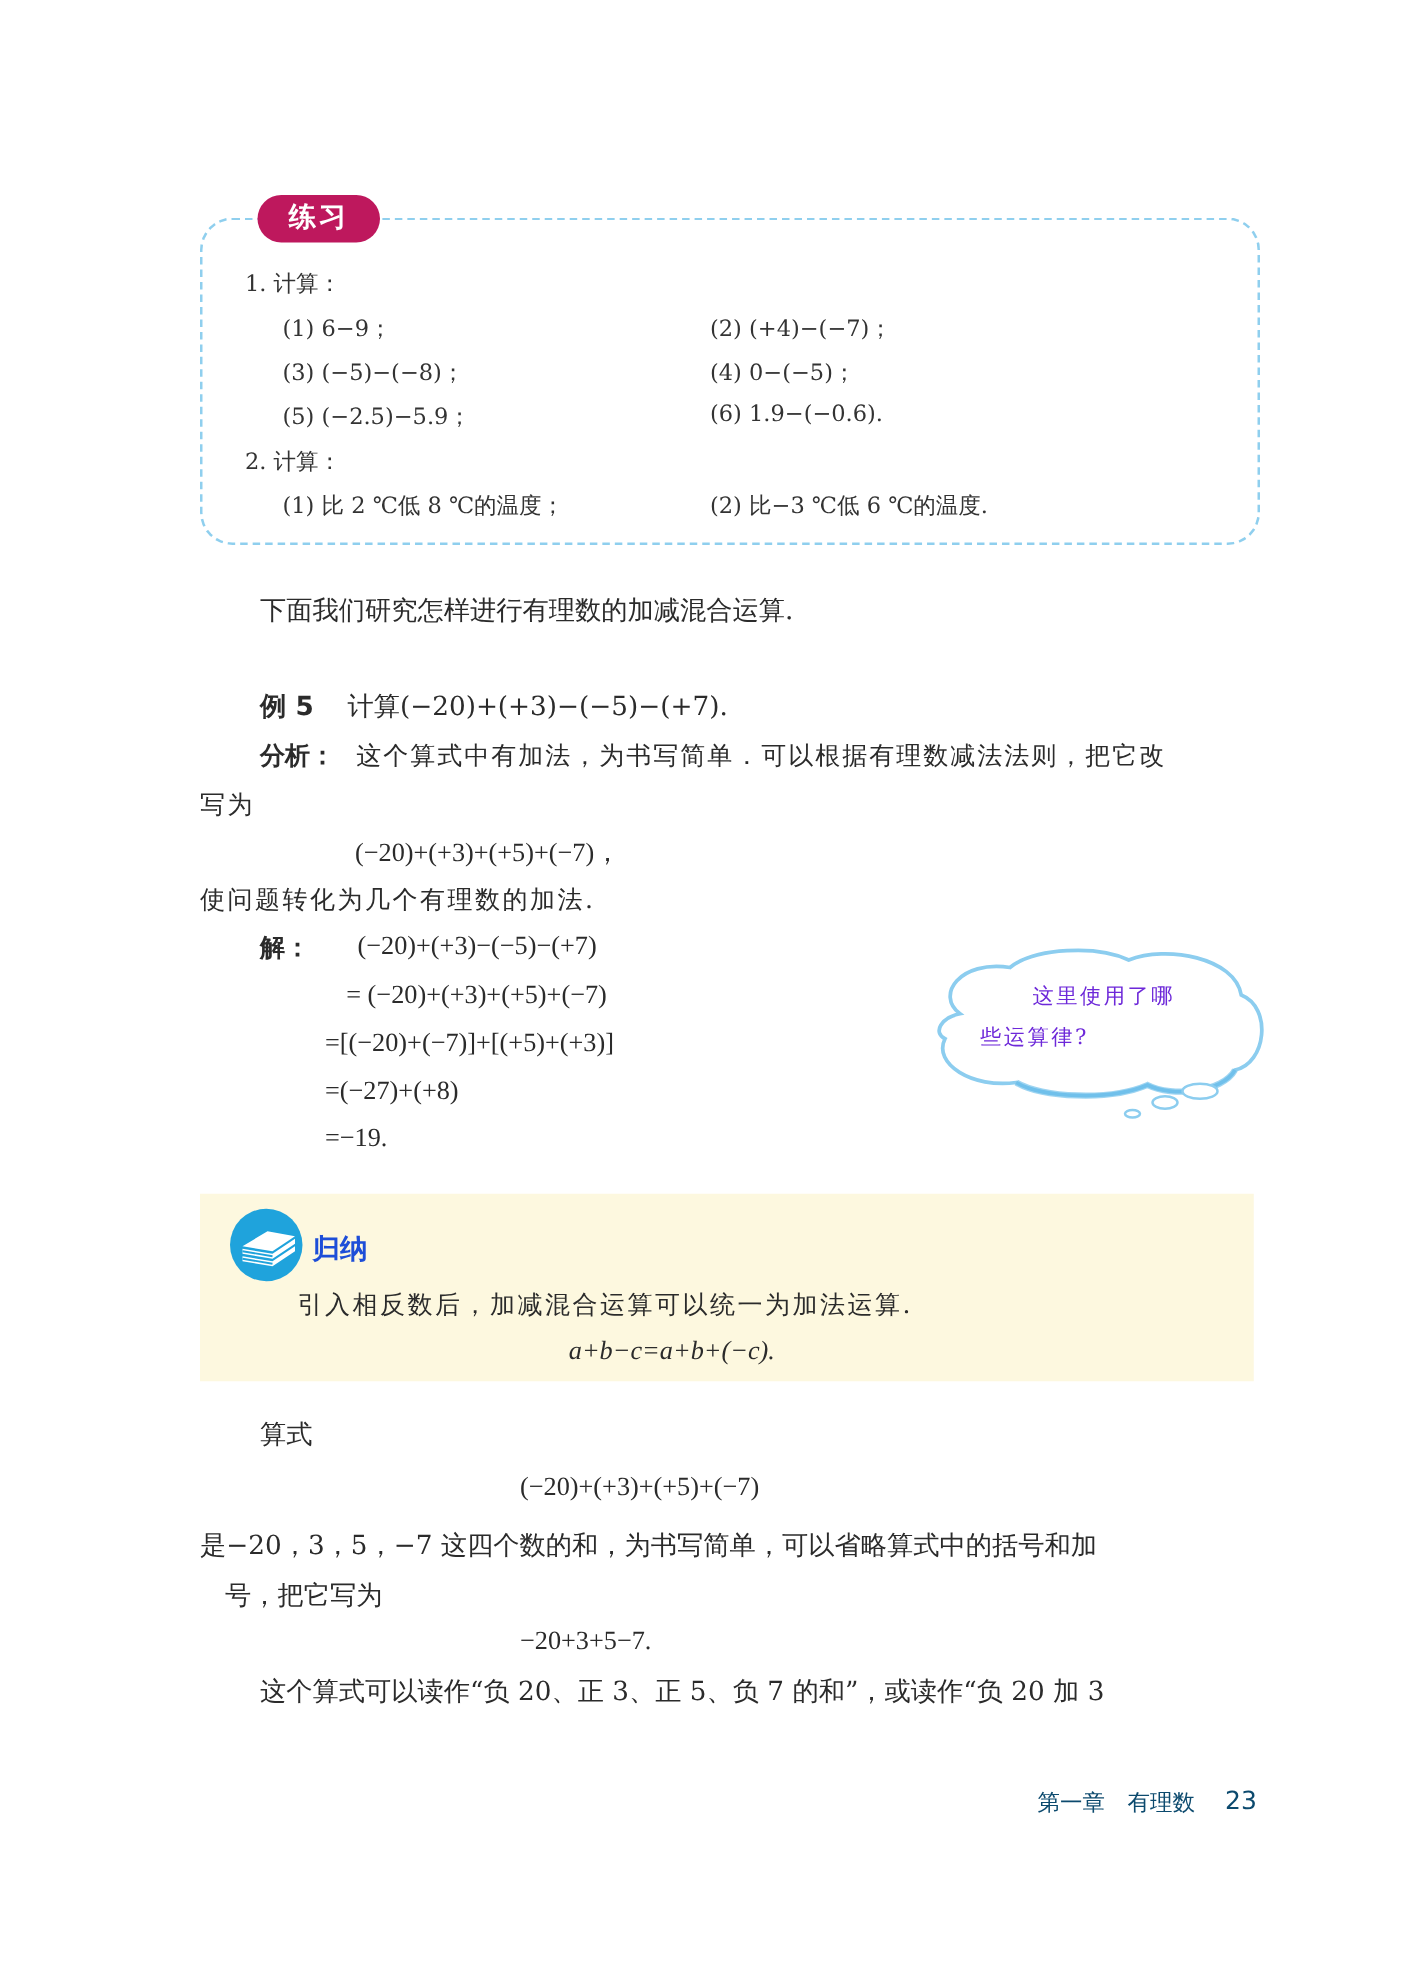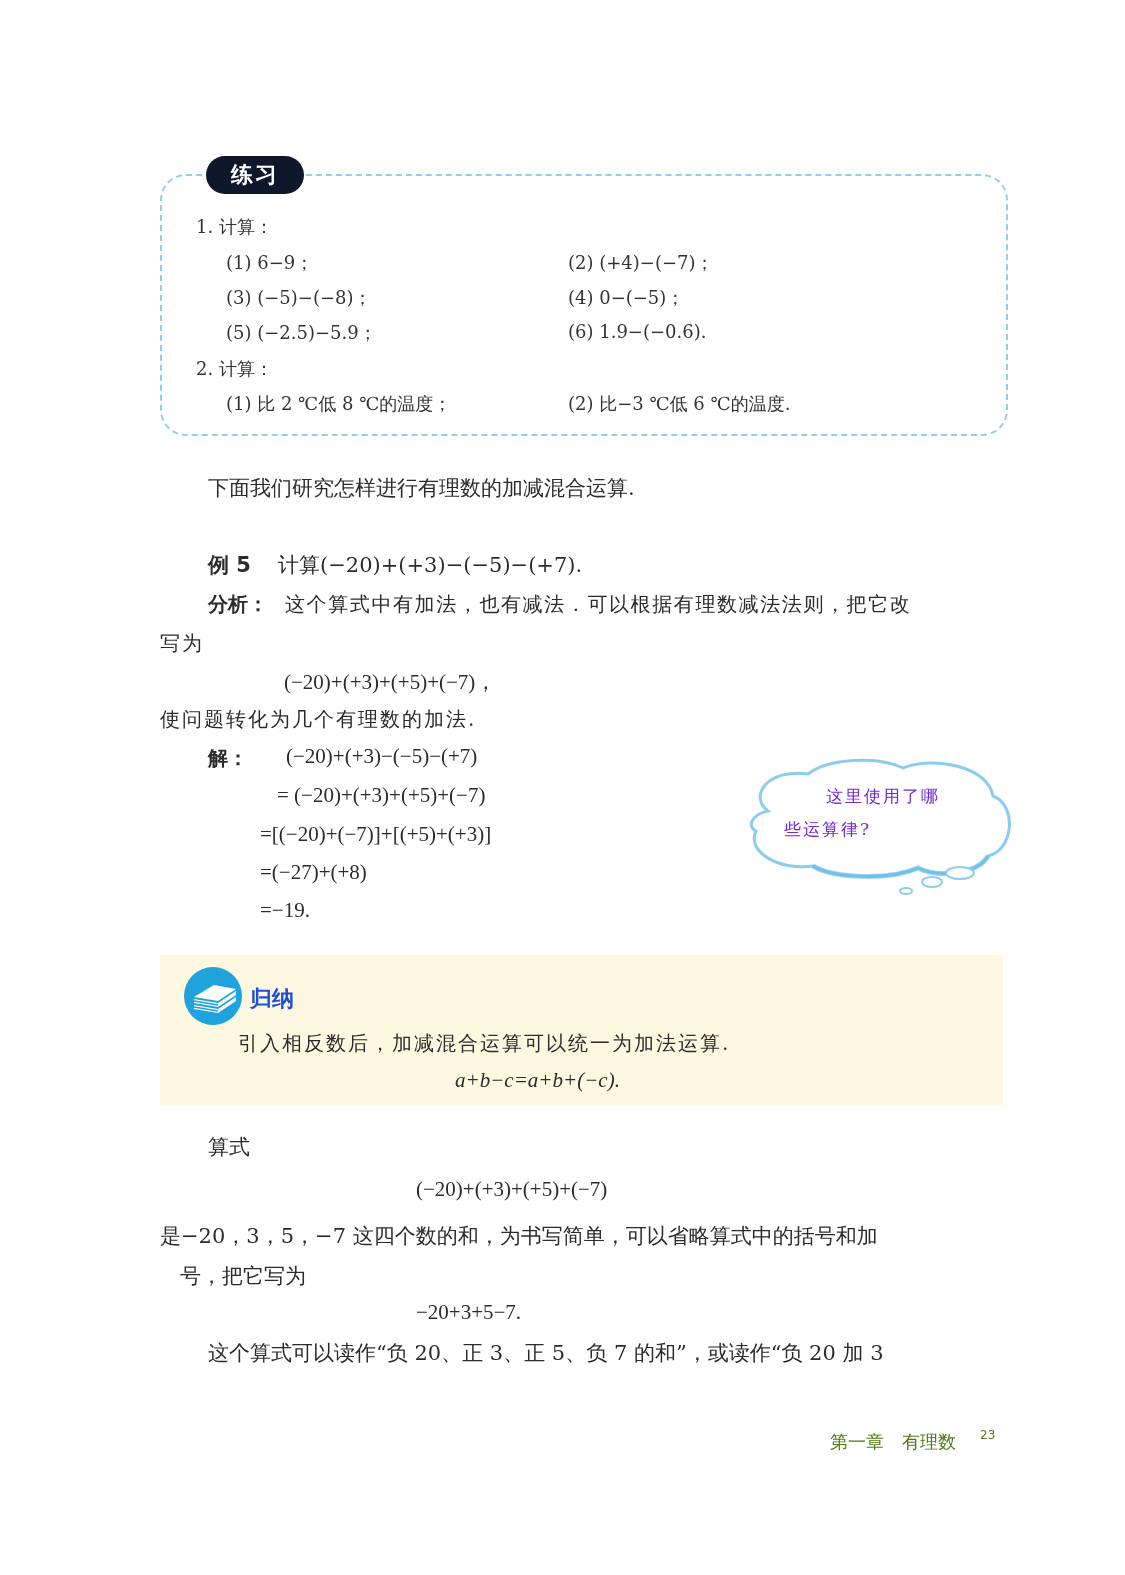--- a/index.html
+++ b/index.html
@@ -5,36 +5,36 @@
   html,body{margin:0;padding:0;background:#ffffff;}
   body{width:1125px;height:1575px;position:relative;overflow:hidden;
        font-family:"DejaVu Serif","Liberation Serif",serif;color:#2b2b2b;}
   .abs{position:absolute;white-space:nowrap;}
   .sans{font-family:"DejaVu Sans","Liberation Sans",sans-serif;}
   .blue{color:#1a9fdc;}
   
   .practice-box{position:absolute;left:160px;top:174px;width:848px;height:262px;
       border:2px dashed #8fcfee;border-radius:26px;box-sizing:border-box;}
   .practice-tab{position:absolute;left:206px;top:156px;width:98px;height:38px;
-      background:#0f172a;border-radius:19px;color:#fff;font-weight:bold;
+      background:#be185d;border-radius:19px;color:#fff;font-weight:bold;
       font-size:22px;text-align:center;line-height:38px;
       font-family:"DejaVu Sans",sans-serif;letter-spacing:2px;}
   .ex{font-size:18px;color:#333;}
   .main{font-size:21px;color:#2b2b2b;}
   .math{font-size:21px;font-family:"Liberation Serif","DejaVu Serif",serif;}
   .label{font-weight:bold;font-family:"DejaVu Sans",sans-serif;}
   
   .cloud{position:absolute;left:744px;top:762px;width:266px;height:108px;}
   .cloud-text{font-size:17px;color:#6d28d9;}
   
   .summary{position:absolute;left:160px;top:955px;width:843px;height:150px;
       background:#fdf8df;}
   .sum-icon{position:absolute;left:184px;top:967px;width:58px;height:58px;
       border-radius:50%;background:#1fa3dc;}
-  .footer{font-size:18px;font-family:"DejaVu Sans",sans-serif;color:#4d7c0f;}
+  .footer{font-size:18px;font-family:"DejaVu Sans",sans-serif;color:#0c4a6e;}
 </style>
 </head>
 <body>
 
 <div class="practice-box"></div>
 <div class="practice-tab">练习</div>
 
 <div class="abs ex" style="left:196px;top:215px;">1. 计算：</div>
 <div class="abs ex" style="left:226px;top:251px;">(1) 6−9；</div>
 <div class="abs ex" style="left:568px;top:251px;">(2) (+4)−(−7)；</div>
@@ -45,21 +45,21 @@
 <div class="abs ex" style="left:196px;top:357px;">2. 计算：</div>
 <div class="abs ex" style="left:226px;top:392px;">(1) 比 2 ℃低 8 ℃的温度；</div>
 <div class="abs ex" style="left:568px;top:392px;">(2) 比−3 ℃低 6 ℃的温度.</div>
 
 <div class="abs main" style="left:208px;top:474px;text-align:center;">下面我们研究怎样进行有理数的加减混合运算.</div>
 
 <div class="abs main label blue" style="left:208px;top:551px;font-size:21px;">例 5</div>
 <div class="abs main" style="left:278px;top:551px;">计算(−20)+(+3)−(−5)−(+7).</div>
 
 <div class="abs main label blue" style="left:208px;top:591px;font-size:20px;">分析：</div>
-<div class="abs main" style="left:285px;top:591px;font-size:20px;letter-spacing:1.6px;">这个算式中有加法，也有减法．可以根据有理数减法法则，把它改</div>
+<div class="abs main" style="left:285px;top:591px;font-size:20px;letter-spacing:1.6px;">这个算式中有加法，为书写简单．可以根据有理数减法法则，把它改</div>
 <div class="abs main" style="left:160px;top:630px;font-size:20px;letter-spacing:2px;">写为</div>
 <div class="abs math" style="left:284px;top:668px;">(−20)+(+3)+(+5)+(−7)，</div>
 <div class="abs main" style="left:160px;top:706px;font-size:20px;letter-spacing:2px;">使问题转化为几个有理数的加法.</div>
 
 <div class="abs main label blue" style="left:208px;top:745px;font-size:20px;">解：</div>
 <div class="abs math" style="left:286px;top:744px;">(−20)+(+3)−(−5)−(+7)</div>
 <div class="abs math" style="left:260px;top:783px;margin-left:17px;">= (−20)+(+3)+(+5)+(−7)</div>
 <div class="abs math" style="left:260px;top:822px;">=[(−20)+(−7)]+[(+5)+(+3)]</div>
 <div class="abs math" style="left:260px;top:860px;">=(−27)+(+8)</div>
 <div class="abs math" style="left:260px;top:898px;">=−19.</div>
@@ -90,13 +90,13 @@
 
 <div class="abs main" style="left:208px;top:1133px;">算式</div>
 <div class="abs math" style="left:416px;top:1177px;">(−20)+(+3)+(+5)+(−7)</div>
 <div class="abs main" style="left:160px;top:1222px;">是−20，3，5，−7 这四个数的和，为书写简单，可以省略算式中的括号和加</div>
 <div class="abs main" style="left:160px;top:1262px;margin-left:20px;">号，把它写为</div>
 <div class="abs math" style="left:416px;top:1300px;">−20+3+5−7.</div>
 <div class="abs main" style="left:208px;top:1339px;">这个算式可以读作“负 20、正 3、正 5、负 7 的和”，或读作“负 20 加 3</div>
 
 <div class="abs footer" style="left:830px;top:1430px;">第一章</div>
 <div class="abs footer" style="left:902px;top:1430px;">有理数</div>
-<div class="abs footer" style="left:980px;top:1428px;font-size:12px;">23</div>
+<div class="abs footer" style="left:980px;top:1428px;font-size:20px;">23</div>
 
 </body></html>

